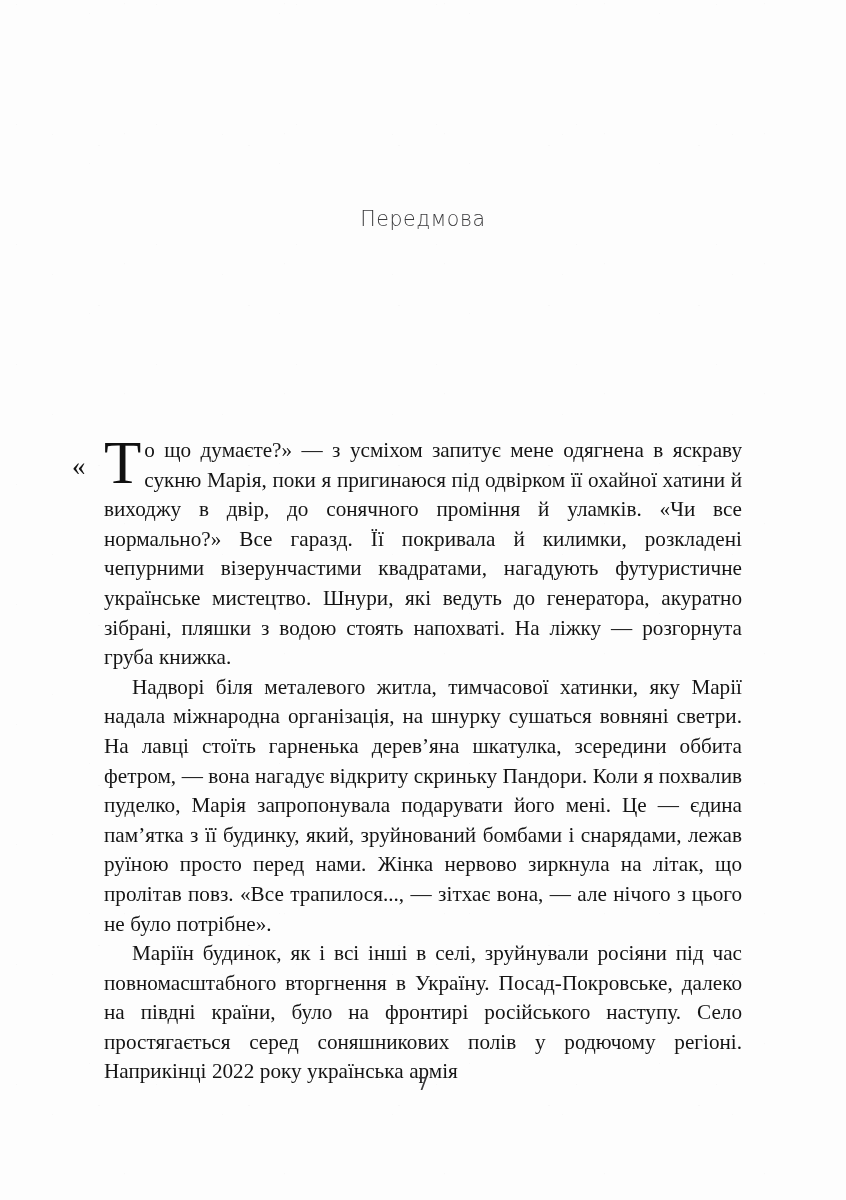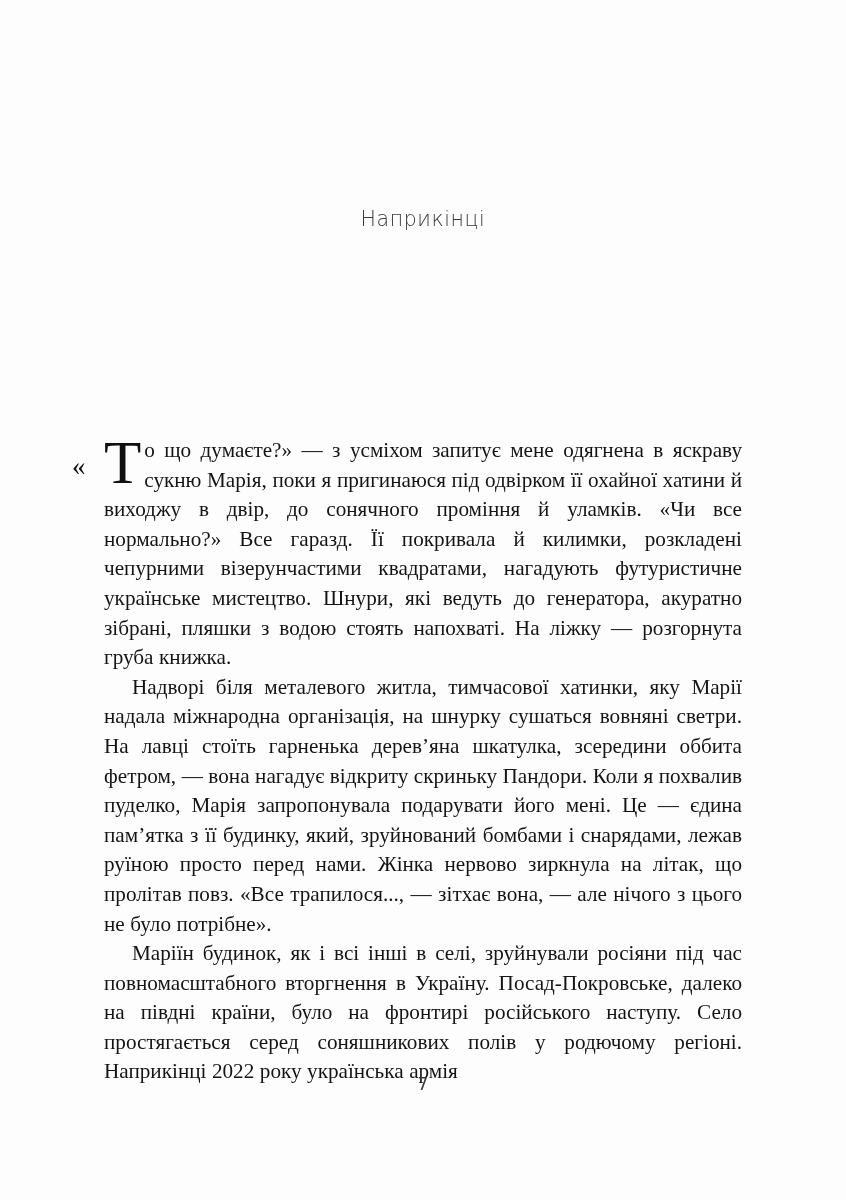--- a/index.html
+++ b/index.html
@@ -109,21 +109,21 @@
     background-size: 140px 120px, 190px 150px, 160px 130px, 170px 140px, 150px 160px;
   }
 </style>
 </head>
 <body style="background-color: rgb(253, 253, 253); color: rgb(20, 20, 20);">
 
 <div class="page">
 
   <div class="scan-noise"></div>
 
-  <h1 class="chapter-title">Наприкінці</h1>
+  <h1 class="chapter-title">Передмова</h1>
 
   <div class="text-block">
 
     <p class="body-par par-opening">
       <span class="hanging-quote">«</span>
       <span class="dropcap">Т</span>
       <span>о що думаєте?» — з усміхом запитує мене одягнена в яскраву сукню Марія, поки я пригинаюся під одвірком її охайної хатини й виходжу в двір, до сонячного проміння й уламків. «Чи все нормально?» Все гаразд. Її покривала й килимки, розкладені чепурними візерунчастими квадратами, нагадують футуристичне українське мистецтво. Шнури, які ведуть до генератора, акуратно зібрані, пляшки з водою стоять напохваті. На ліжку — розгорнута груба книжка.</span>
     </p>
 
     <p class="body-par">

